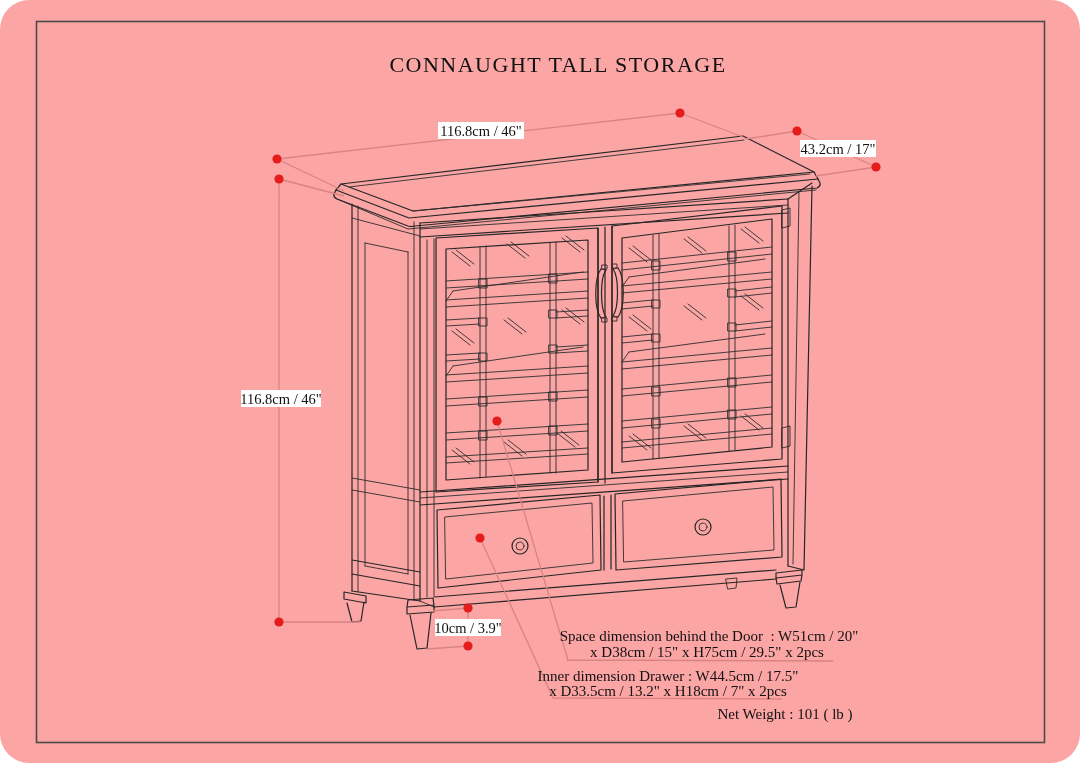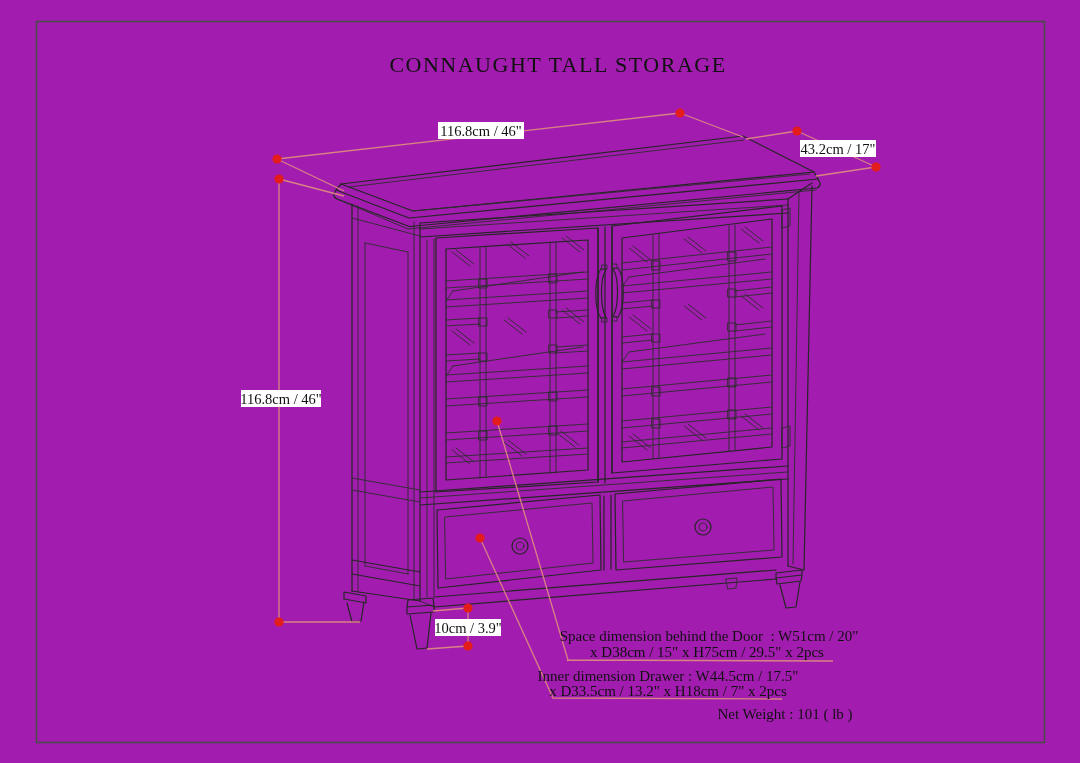--- a/index.html
+++ b/index.html
@@ -1,17 +1,17 @@
 <!DOCTYPE html>
 <html><head>
 <meta charset="utf-8">
 <style>
   html,body{margin:0;padding:0;background:#ffffff;}
-  .stage{position:relative;width:1080px;height:763px;background:#a21caf;overflow:hidden;
-         font-family:"Liberation Serif", serif;}
+  .stage{position:relative;width:1080px;height:763px;background:#fca5a5;overflow:hidden;
+         font-family:"Liberation Serif", serif;border-radius:29px;}
   svg{position:absolute;left:0;top:0;}
   svg text{white-space:pre;fill:#111111;}
   .title-text{font-size:22px;letter-spacing:1.5px;}
   .dim-text{font-size:14.5px;}
   .note-text{font-size:15px;}
   .ink{stroke:#262626;fill:none;stroke-width:1.2;stroke-linejoin:round;stroke-linecap:round;}
   .ink-thin{stroke:#2e2e2e;fill:none;stroke-width:0.9;stroke-linejoin:round;stroke-linecap:round;}
   .redline{stroke:#d98383;fill:none;stroke-width:1.3;}
   .mask{fill:#ffffff;stroke:none;}
 </style>

